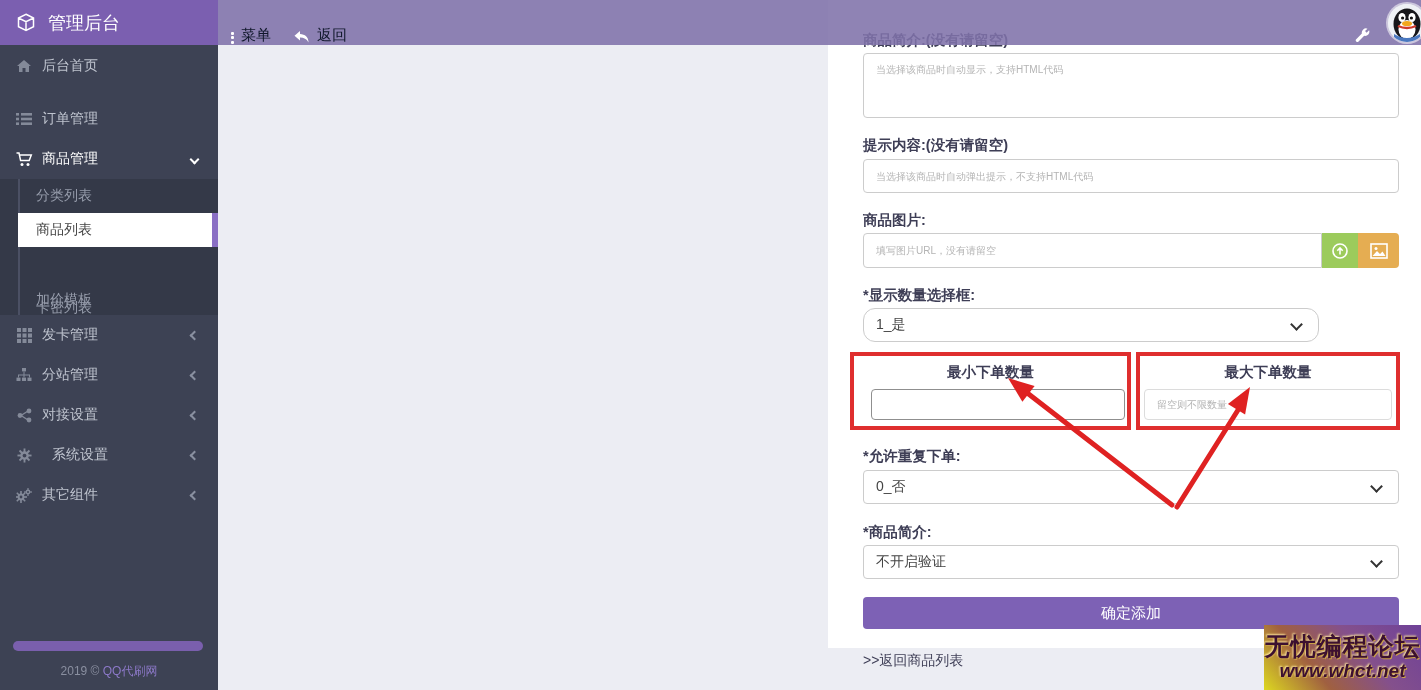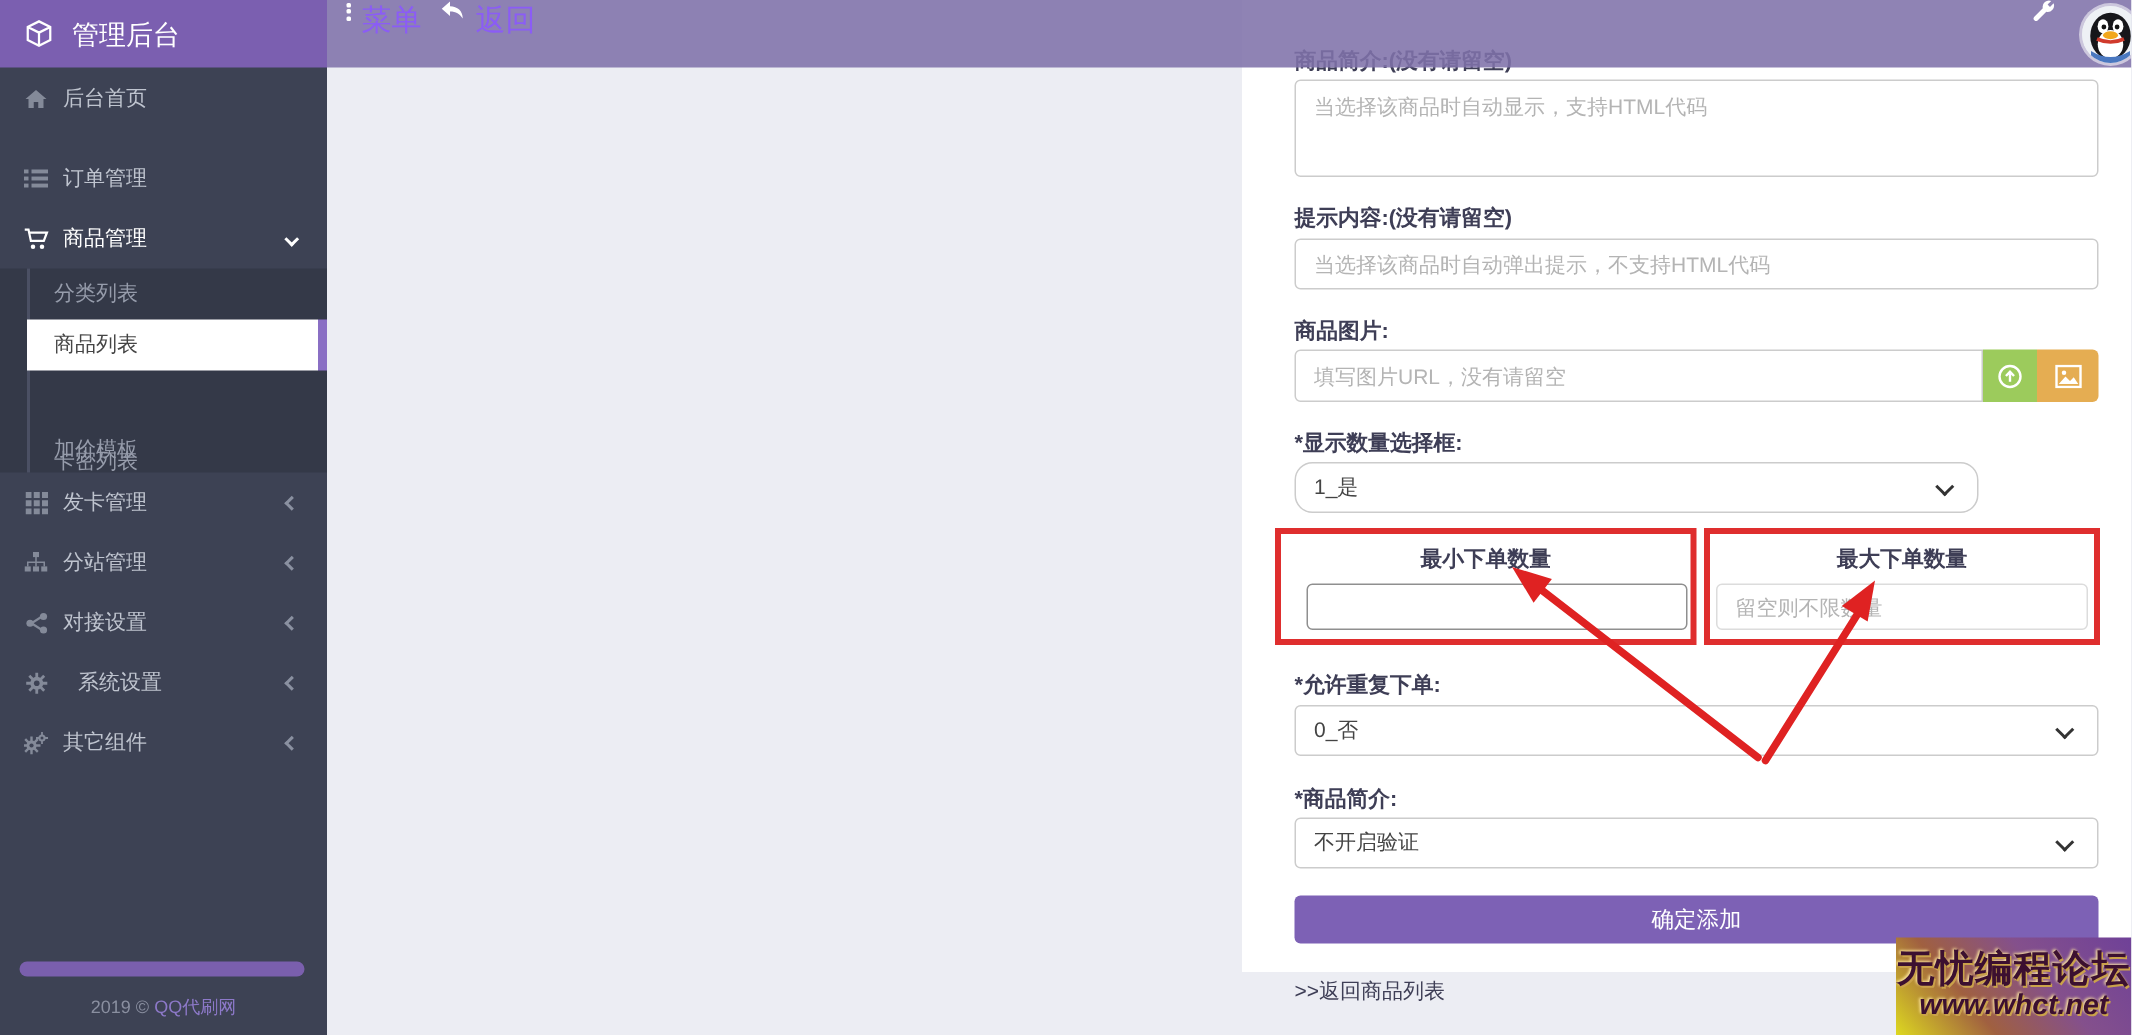--- a/index.html
+++ b/index.html
@@ -4,21 +4,21 @@
 <style>
   * { margin:0; padding:0; box-sizing:border-box; }
   html,body { background:#ecedf3; }
   body { font-family:"Liberation Sans","DejaVu Sans",sans-serif; }
   .stage { position:relative; width:1421px; height:690px; background:#ecedf3; overflow:hidden; }
 
   
   .panel { position:absolute; left:828px; top:0; width:593px; height:648px; background:#fff; }
 
   .flabel { position:absolute; font-size:14.5px; font-weight:bold; color:#3e3e56; white-space:nowrap; }
-  .tinput, .ttext { position:absolute; border:1px solid #ccc; border-radius:4px; font-size:14px;
+  .tinput, .ttext { position:absolute; border:1px solid #ccc; border-radius:4px; font-size:10px;
     color:#555; padding:0 12px; background:#fff; outline:none; font-family:inherit; }
   .ttext { padding:9px 12px; resize:none; }
   ::placeholder { color:#b4b4b4; opacity:1; }
 
   .sel { position:absolute; height:34px; border:1px solid #ccc; border-radius:4px; background:#fff;
     font-size:14px; color:#444; display:flex; align-items:center; padding:0 34px 0 12px; cursor:pointer; }
   .sel-caret { position:absolute; right:17px; top:11px; width:9px; height:9px;
     border-right:2.5px solid #333; border-bottom:2.5px solid #333; transform:rotate(45deg); }
 
   .igroup-btn { position:absolute; height:35px; display:flex; align-items:center; justify-content:center; cursor:pointer; }
@@ -28,22 +28,22 @@
   .redbox { position:absolute; border:4px solid #df2e2e; background:#fff; }
   .redbox-label { position:absolute; text-align:center; font-size:14.5px; font-weight:bold; color:#3e3e56; }
 
   .submit-btn { position:absolute; background:#7d61b5; color:#fff; font-size:15px; border:none;
     border-radius:4px; cursor:pointer; display:flex; align-items:center; justify-content:center; font-family:inherit; }
   .back-link { position:absolute; font-size:14px; color:#3e3e56; text-decoration:none; cursor:pointer; }
 
   
   .topbar { position:absolute; left:217px; top:0; width:1204px; height:45px;
     background:rgba(127,114,170,0.88); z-index:10; }
-  .tb-item { position:absolute; top:0; height:45px; display:flex; align-items:flex-start; gap:7px;
-    color:#8b5cf6; font-size:20px; cursor:pointer; }
+  .tb-item { position:absolute; top:0; height:45px; display:flex; align-items:flex-end; gap:7px;
+    color:#0f172a; font-size:15px; cursor:pointer; }
   .dots i { display:block; width:3px; height:3px; background:#fff; margin:1.5px 0; border-radius:1px; }
 
   .avatar { position:absolute; left:1171px; top:4px; width:38px; height:38px; border-radius:50%;
     background:#e9edf2; overflow:hidden; cursor:pointer; box-shadow:0 0 0 2px rgba(255,255,255,.55); }
 
   
   .sidebar { position:absolute; left:0; top:0; width:218px; height:690px; background:#3d4254; z-index:20; }
   .brand { height:45px; background:#7b5fb0; color:#fff; display:flex; align-items:center;
     padding-left:16px; gap:12px; font-size:18px; }
   .nav-item { position:absolute; left:0; width:218px; height:40px; display:flex; align-items:center;

